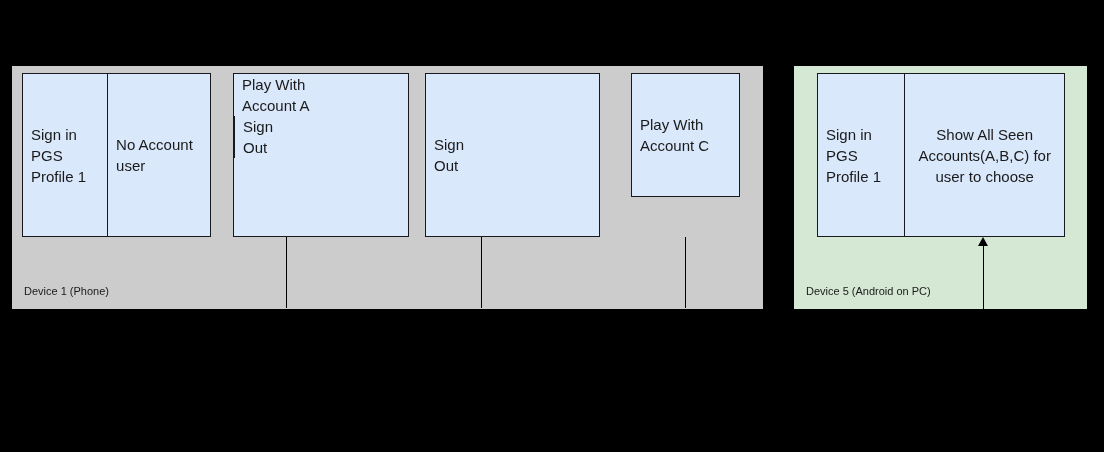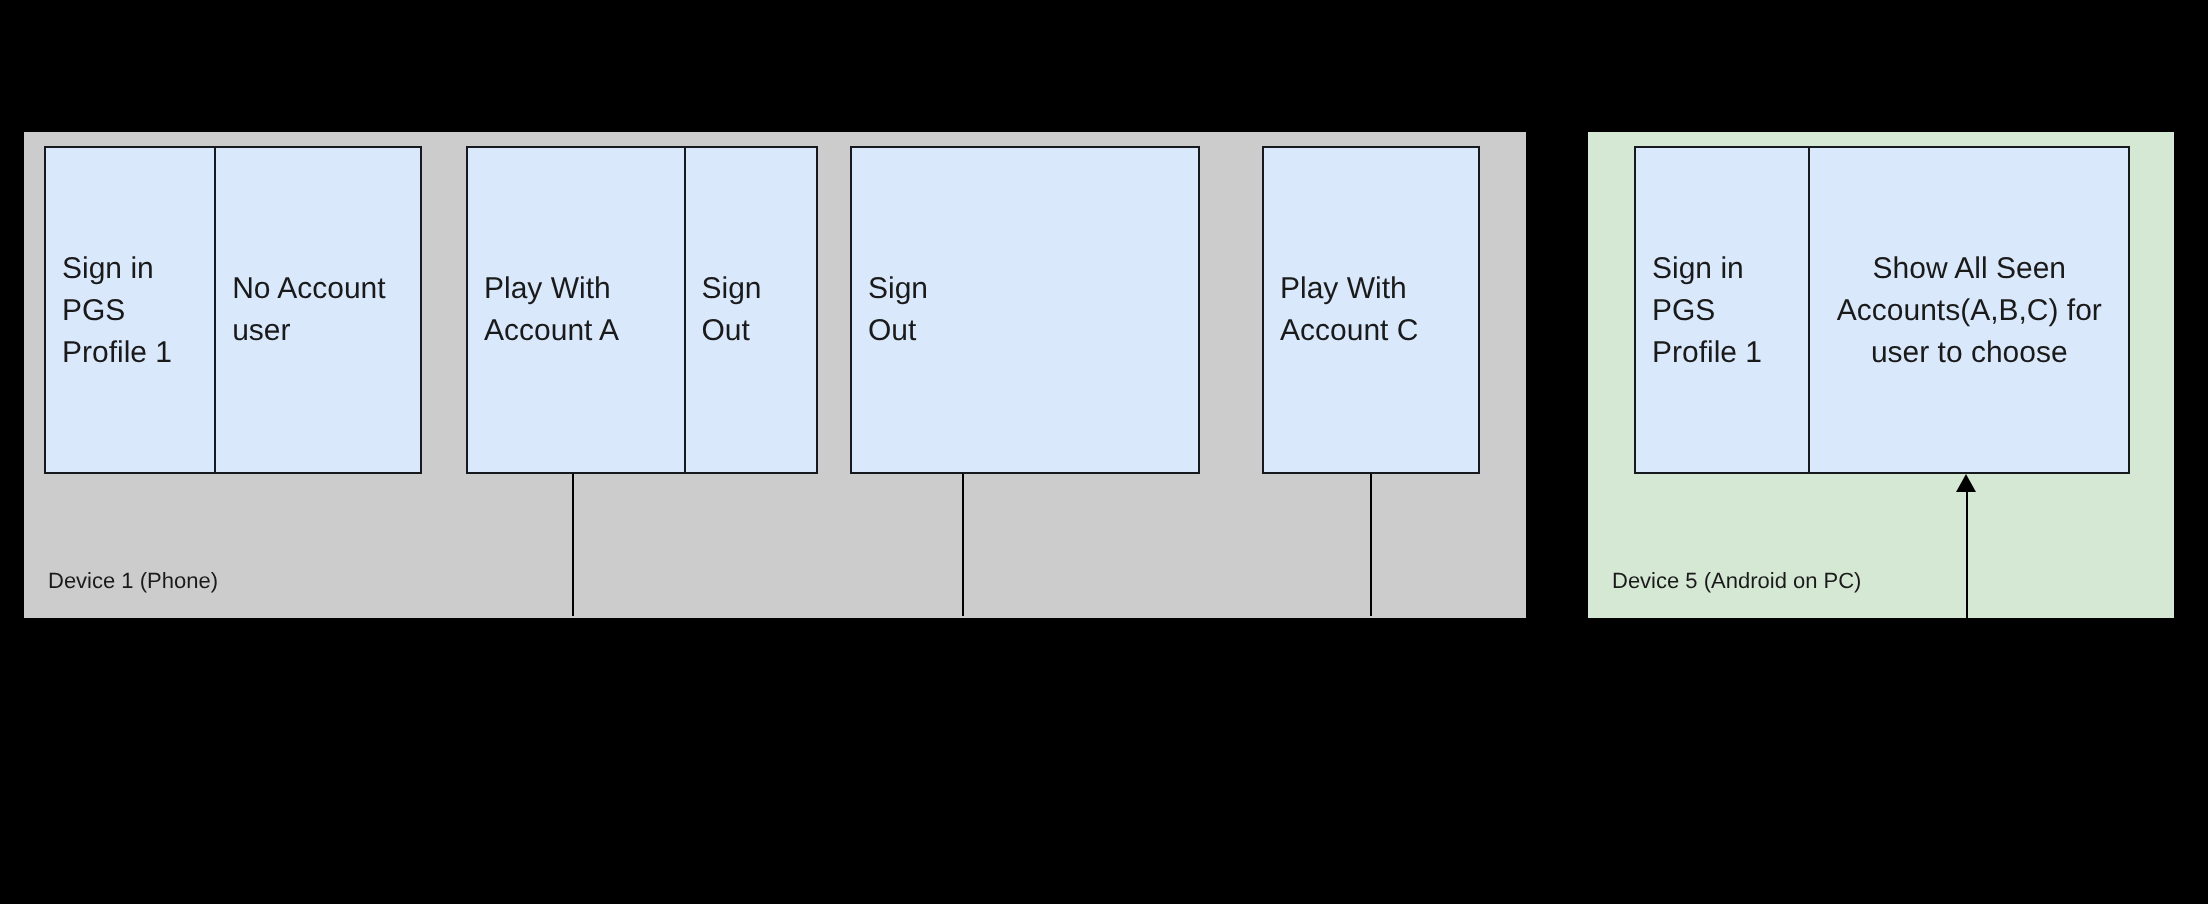--- a/index.html
+++ b/index.html
@@ -77,29 +77,29 @@
     box-sizing: border-box;
   }
   .align-left  { text-align: left; }
   .align-center{ text-align: center; }
 
   
   #group-signin-noaccount { left: 22px;  top: 73px; width: 189px; height: 164px; }
   #group-signin-noaccount .cell-a { width: 85px; }
   #group-signin-noaccount .cell-b { width: 104px; }
 
-  #group-account-a { left: 233px; top: 73px; width: 176px; height: 164px; }
+  #group-account-a { left: 233px; top: 73px; width: 176px; height: 164px; flex-direction: column; }
   #group-account-a .cell-a { width: 109px; }
   #group-account-a .cell-b { width: 67px; }
 
   #group-account-b { left: 425px; top: 73px; width: 175px; height: 164px; }
   #group-account-b .cell-a { width: 110px; }
   #group-account-b .cell-b { width: 65px; }
 
-  #group-account-c { left: 631px; top: 73px; width: 109px; height: 164px; }
+  #group-account-c { left: 631px; top: 73px; width: 109px; height: 124px; }
   #group-account-c .cell-a { width: 109px; }
 
   
   #group-device2 { left: 817px; top: 73px; width: 248px; height: 164px; }
   #group-device2 .cell-a { width: 87px; }
   #group-device2 .cell-b { width: 161px; justify-content: center; }
 
   
   .connector {
     position: absolute;

